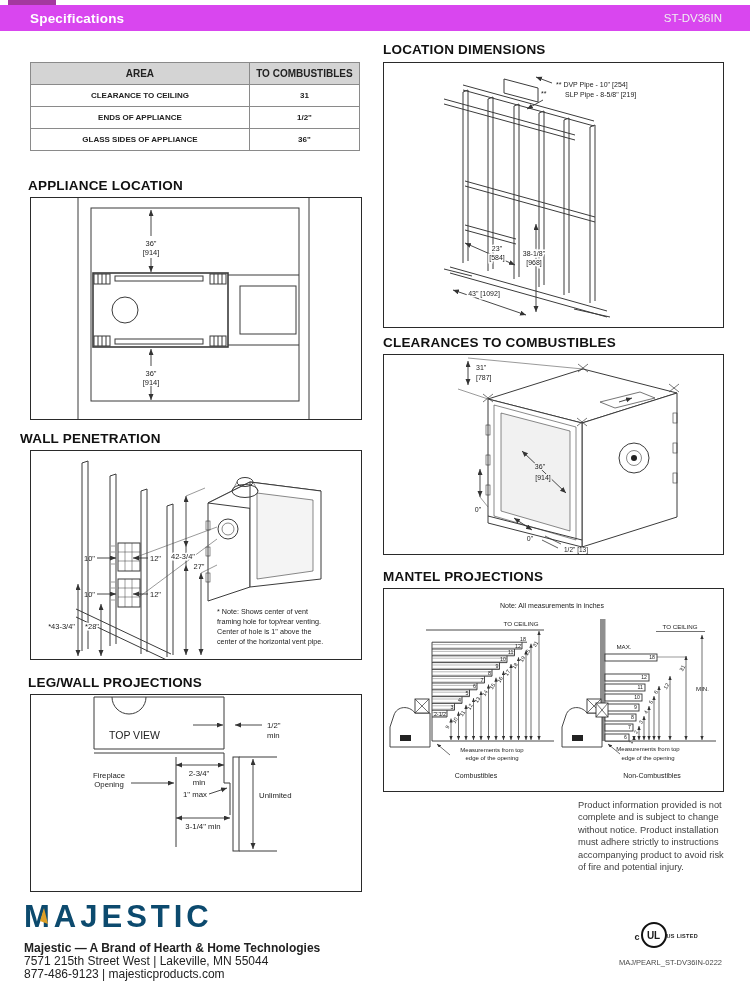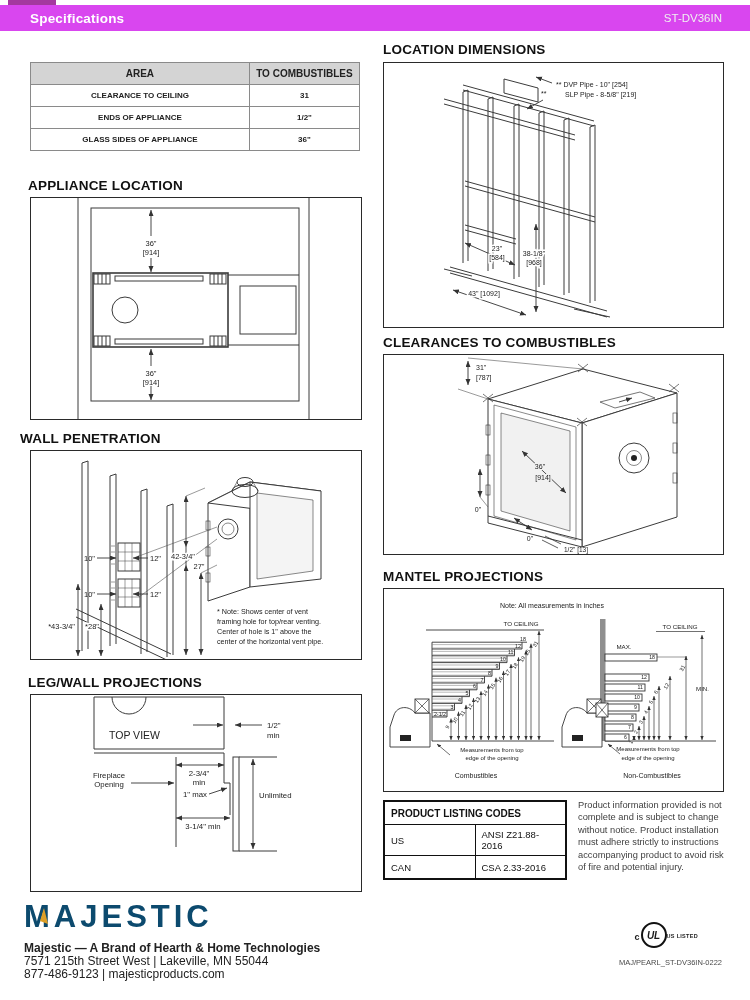--- a/index.html
+++ b/index.html
@@ -28,21 +28,21 @@
   .plc td.ttl{font-weight:bold;font-size:10px;}
   .disc{position:absolute;width:147px;font-size:9.3px;line-height:1.34;color:#3f3f3f;}
   
   .logo{position:absolute;left:24px;top:899px;font-size:31px;font-weight:700;letter-spacing:4px;color:#0c4a6e;}
   .flame{position:absolute;left:38px;top:908px;}
   .fline{position:absolute;left:24px;font-size:12px;color:#222;}
   .fbold{font-weight:bold;}
   .ul{position:absolute;right:52px;top:922px;display:flex;align-items:flex-start;}
   .ul .c{font-size:9px;font-weight:bold;margin:10px 1px 0 0;}
   .ul .circ{width:22px;height:22px;border:2px solid #111;border-radius:50%;display:flex;
-            align-items:center;justify-content:center;font-size:10px;font-weight:800;font-style:italic;}
+            align-items:center;justify-content:center;font-size:10px;font-weight:800;}
   .ul .us{font-size:5.5px;font-weight:bold;letter-spacing:.3px;margin-top:11px;}
   .doccode{position:absolute;right:28px;top:958px;font-size:7.5px;color:#4a4a4a;}
 </style>
 </head>
 <body>
 
 <div class="page">
 
   <svg width="0" height="0" style="position:absolute">
     <defs>
@@ -439,35 +439,20 @@
           <line x1="217" y1="110" x2="203" y2="124" stroke="#333" stroke-width="0.7"></line>
           <rect x="212" y="114" width="12" height="14" fill="#fff" stroke="#333" stroke-width="0.9"></rect>
           <line x1="212" y1="114" x2="224" y2="128" stroke="#333" stroke-width="0.7"></line>
           <line x1="224" y1="114" x2="212" y2="128" stroke="#333" stroke-width="0.7"></line>
         </g>
       <text x="92" y="189" font-size="7" text-anchor="middle">Combustibles</text>
       <text x="268" y="189" font-size="7" text-anchor="middle">Non-Combustibles</text>
     </svg>
   </div>
 
-  <table class="plc" style="left:383px;top:800px;width:184px;">
-    <tbody>
-        <tr>
-          <td class="ttl" colspan="2">PRODUCT LISTING CODES</td>
-        </tr>
-    <tr>
-          <td style="width:52px">US</td>
-          <td>ANSI Z21.88-2016</td>
-        </tr>
-    <tr>
-          <td>CAN</td>
-          <td>CSA 2.33-2016</td>
-        </tr>
-  </tbody>
-    </table>
   <div class="disc" style="left:578px;top:799px;">Product information provided is not complete and is subject to change without notice. Product installation must adhere strictly to instructions accompanying product to avoid risk of fire and potential injury.</div>
 
   <div class="logo">MAJESTIC</div>
   <svg class="flame" width="12" height="20" viewBox="0 0 12 20">
     <polygon points="6,0 10,16 2,13" fill="#dd9f27"></polygon>
   </svg>
   <div class="fline fbold" style="top:941px;">Majestic — A Brand of Hearth &amp; Home Technologies</div>
   <div class="fline" style="top:954px;">7571 215th Street West | Lakeville, MN 55044</div>
   <div class="fline" style="top:967px;">877-486-9123 | majesticproducts.com</div>
   <div class="ul">

